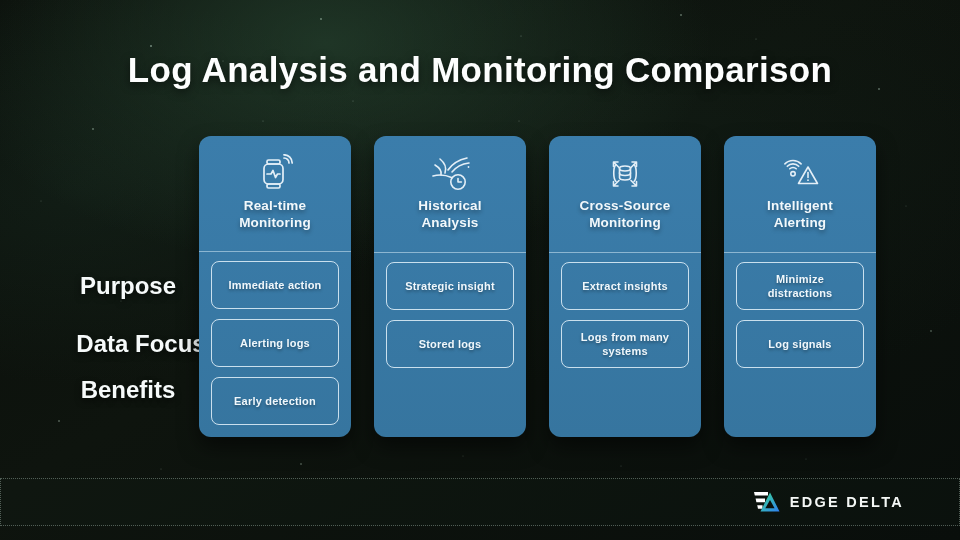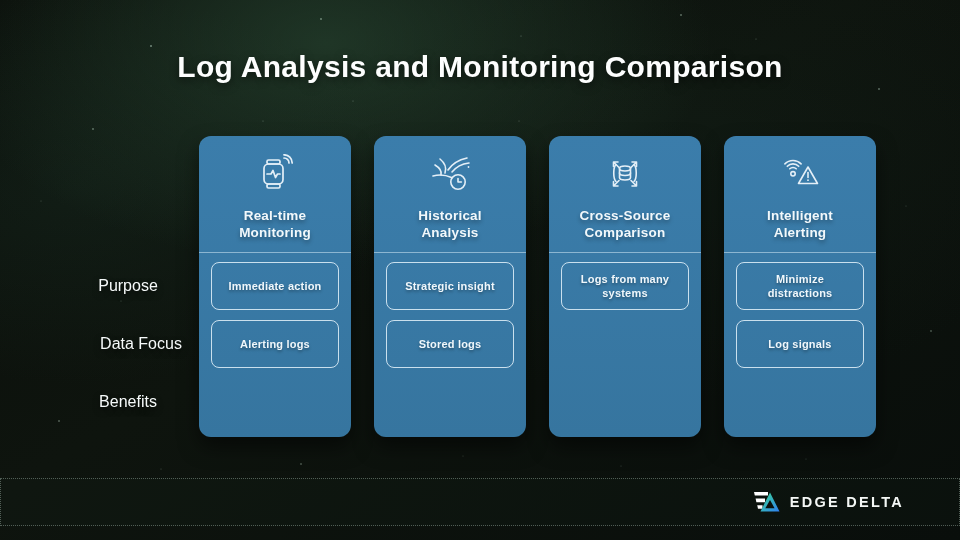--- a/index.html
+++ b/index.html
@@ -24,45 +24,45 @@
       160px 468px 0 -0.5px rgba(205,235,215,.35), 352px 100px 0 -0.5px rgba(205,235,215,.45),
       590px 75px 0 0 rgba(205,235,215,.4), 755px 38px 0 -0.5px rgba(205,235,215,.4),
       905px 205px 0 -0.5px rgba(205,235,215,.3), 930px 330px 0 0 rgba(205,235,215,.3),
       462px 455px 0 -0.5px rgba(205,235,215,.3), 620px 465px 0 -0.5px rgba(205,235,215,.3),
       300px 463px 0 0 rgba(205,235,215,.3), 222px 60px 0 -0.5px rgba(205,235,215,.45),
       680px 14px 0 0 rgba(205,235,215,.4), 805px 458px 0 -0.5px rgba(205,235,215,.3),
       518px 120px 0 -0.5px rgba(205,235,215,.4), 868px 250px 0 0 rgba(205,235,215,.3);
   }
   .title{
     position:absolute;top:50px;left:0;width:100%;text-align:center;
-    font-size:30px;font-weight:bold;letter-spacing:0.3px;color:#fdfefe;
+    font-size:35px;font-weight:bold;letter-spacing:0.3px;color:#fdfefe;
     text-shadow:0 3px 8px rgba(0,0,0,.55);
   }
   .row-labels{position:absolute;left:0;top:0;}
   .row-label{
     position:absolute;left:0;width:256px;height:48px;
     display:flex;align-items:center;justify-content:center;
-    font-size:16px;font-weight:normal;color:#f6fafa;
+    font-size:24px;font-weight:bold;color:#f6fafa;
     text-shadow:0 3px 6px rgba(0,0,0,.55);
   }
   .cards{position:absolute;left:199px;top:136px;display:flex;gap:23px;}
   .card{
     width:152px;height:301px;border-radius:12px;
     background:linear-gradient(180deg,#3b7dab 0%,#36759f 100%);
     box-shadow:0 10px 20px rgba(0,0,0,.5);
     display:flex;flex-direction:column;
   }
   .card-header{
     height:117px;box-sizing:border-box;border-bottom:1px solid rgba(210,232,244,.55);
     display:flex;flex-direction:column;align-items:center;
   }
   .card-icon{margin-top:15px;height:46px;display:flex;align-items:center;justify-content:center;color:#e4eff7;}
   .card-icon svg{display:block;}
   .card-title{
-    margin-top:10px;text-align:center;font-size:13.5px;font-weight:bold;line-height:1.28;
+    margin-top:0;text-align:center;font-size:13.5px;font-weight:bold;line-height:1.28;
     color:#f2f8fb;white-space:pre-line;letter-spacing:.2px;
     text-shadow:0 3px 4px rgba(0,0,0,.3);
   }
   .card-body{padding:9px 12px 12px 12px;display:flex;flex-direction:column;gap:10px;}
   .cell{
     height:48px;box-sizing:border-box;border:1.5px solid rgba(228,242,250,.85);border-radius:8px;
     display:flex;align-items:center;justify-content:center;text-align:center;
     font-size:11px;font-weight:bold;line-height:1.3;color:#f0f7fb;letter-spacing:.2px;
     white-space:pre-line;padding:0 6px;
     text-shadow:0 2px 3px rgba(0,0,0,.3);
@@ -80,21 +80,21 @@
 <body>
 
 <div class="slide">
   <div class="stars"></div>
 
   <div class="title">Log Analysis and Monitoring Comparison</div>
 
   <div class="row-labels">
     <div class="row-label" style="top:262px;">Purpose</div>
     <div class="row-label" style="top:320px;padding-left:13px;">Data Focus</div>
-    <div class="row-label" style="top:378px;">Benefits</div>
+    <div class="row-label" style="top:366px;">Benefits</div>
   </div>
 
   <div class="cards">
 
     <div class="card">
       <div class="card-header">
         <div class="card-icon">
           <svg width="44" height="40" viewBox="0 0 44 40" fill="none" stroke="currentColor" stroke-width="1.7" stroke-linecap="round" stroke-linejoin="round">
             <rect x="14" y="6" width="13" height="4" rx="1.5"></rect>
             <rect x="14" y="30" width="13" height="4" rx="1.5"></rect>
@@ -103,20 +103,21 @@
             <path d="M31,4 A5,5 0 0 1 36,9"></path>
             <path d="M31,0.8 A8.2,8.2 0 0 1 39.2,9"></path>
           </svg>
         </div>
         <div class="card-title">Real-time
 Monitoring</div>
       </div>
       <div class="card-body">
         <div class="cell">Immediate action</div>
         <div class="cell">Alerting logs</div>
+        <div class="cell">Early detection</div>
       </div>
     </div>
 
     <div class="card">
       <div class="card-header">
         <div class="card-icon">
           <svg width="44" height="40" viewBox="0 0 44 40" fill="none" stroke="currentColor" stroke-width="1.6" stroke-linecap="round" stroke-linejoin="round">
             <path d="M39,4 C30,6 24,10 20,16"></path>
             <path d="M41,9 C33,10 28,13 24,18"></path>
             <path d="M12,5 C17,9 19,13 17,19"></path>
@@ -145,23 +146,24 @@
             <path d="M16.5,18 A5.5,2.5 0 0 0 27.5,18"></path>
             <path d="M13,9.5 C10,12.5 10,23.5 13,26.5"></path>
             <path d="M31,9.5 C34,12.5 34,23.5 31,26.5"></path>
             <path d="M16,12.5 L10.5,7 M10.5,11.5 L10.5,7 L15,7"></path>
             <path d="M28,12.5 L33.5,7 M33.5,11.5 L33.5,7 L29,7"></path>
             <path d="M16,25.5 L10.5,31 M10.5,26.5 L10.5,31 L15,31"></path>
             <path d="M28,25.5 L33.5,31 M33.5,26.5 L33.5,31 L29,31"></path>
           </svg>
         </div>
         <div class="card-title">Cross-Source
-Comparison</div>
-      </div>
-      <div class="card-body">
+Monitoring</div>
+      </div>
+      <div class="card-body">
+        <div class="cell">Extract insights</div>
         <div class="cell">Logs from many
 systems</div>
       </div>
     </div>
 
     <div class="card">
       <div class="card-header">
         <div class="card-icon">
           <svg width="44" height="40" viewBox="0 0 44 40" fill="none" stroke="currentColor" stroke-width="1.6" stroke-linecap="round" stroke-linejoin="round">
             <path d="M11.8,14.8 A4.5,4.5 0 0 1 18.2,14.8"></path>

